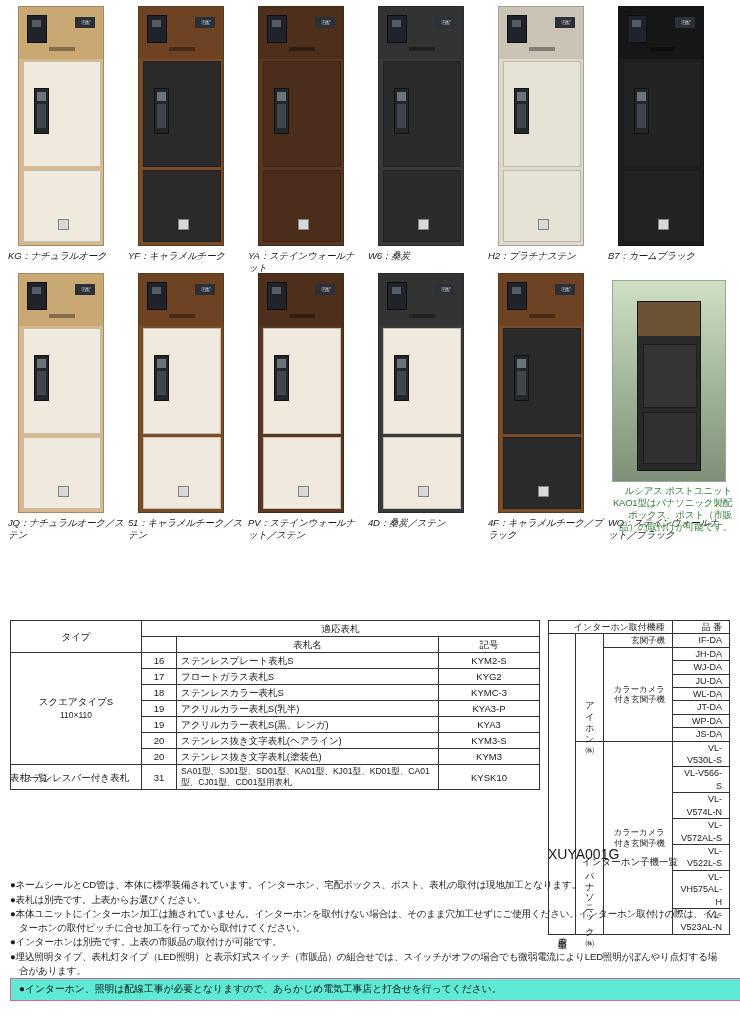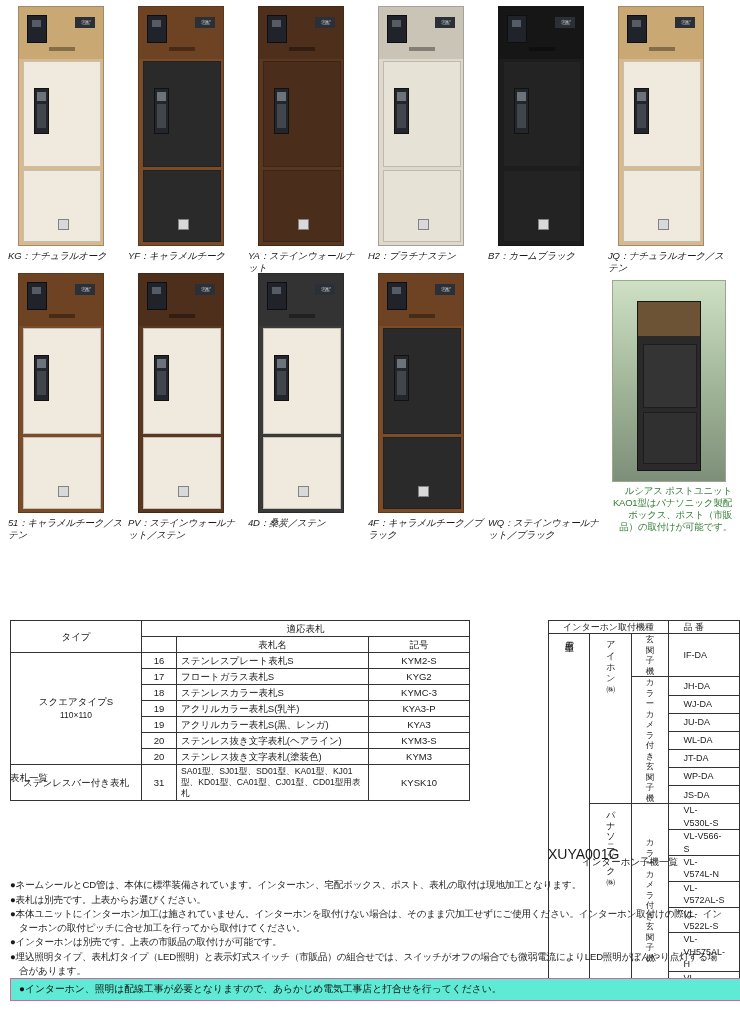--- a/index.html
+++ b/index.html
@@ -41,27 +41,27 @@
   .photo-note{position:absolute;left:612px;top:280px;width:120px;text-align:right;}
   .photo{width:112px;height:200px;position:relative;background:#b9c6ad;overflow:hidden;border:1px solid #9aa893;}
   .photo .sky{position:absolute;inset:0;background:linear-gradient(#cfe0c4,#9fb496 55%,#7e8f79);}
   .photo .post{position:absolute;left:24px;top:20px;width:62px;height:168px;background:#2a2a2a;border:1px solid #151515;}
   .photo .post .top{position:absolute;left:0;top:0;width:100%;height:34px;background:#6d5336;}
   .photo .post .mid{position:absolute;left:5px;top:42px;width:52px;height:62px;background:#343434;border:1px solid #1d1d1d;}
   .photo .post .bot{position:absolute;left:5px;top:110px;width:52px;height:50px;background:#303030;border:1px solid #1d1d1d;}
   .photo-cap{color:#2f7d32;font-size:9.5px;line-height:12px;margin-top:3px;letter-spacing:-0.2px;}
 
   
-  .tbl-left{position:absolute;left:10px;top:620px;width:460px;border-collapse:collapse;font-size:9.5px;}
+  .tbl-left{position:absolute;left:10px;top:620px;width:530px;border-collapse:collapse;font-size:9.5px;}
   .tbl-left td,.tbl-left th{border:1px solid #333;padding:1px 4px;line-height:13px;}
   .tbl-left .c{text-align:center;}
   .tbl-caption{position:absolute;left:10px;top:772px;font-size:9.5px;}
 
   .tbl-right{position:absolute;left:548px;top:620px;width:182px;border-collapse:collapse;font-size:9px;}
-  .tbl-right td,.tbl-right th{border:1px solid #333;padding:0 14px;line-height:12.4px;text-align:left;font-weight:normal;}
+  .tbl-right td,.tbl-right th{border:1px solid #333;padding:0 7px;line-height:12.4px;text-align:right;font-weight:normal;}
   .vert{writing-mode:vertical-rl;text-orientation:upright;letter-spacing:1px;padding:0;}
   .rcode{position:absolute;left:548px;top:846px;font-size:14px;}
   .rcap{position:absolute;left:582px;top:856px;font-size:9.5px;}
 
   
   .notes{position:absolute;left:10px;top:878px;width:716px;font-size:9.6px;line-height:13.6px;}
   .notes p{margin:0 0 1px 0;text-indent:-9px;padding-left:9px;letter-spacing:-0.2px;}
   .warn{position:absolute;left:10px;top:978px;width:740px;border:1px solid #e0609a;background:#5eead4;padding:4px 8px;box-sizing:border-box;font-size:9.8px;color:#111;}
 </style>
 </head>
@@ -116,20 +116,38 @@
         </div>
         <div class="panel-mid" style="background:#4a2e1b">
           <div class="dial"></div>
         </div>
         <div class="panel-bot" style="background:#4a2e1b">
           <div class="knob"></div>
         </div>
       </div>
     </div>
     <div class="cap">YA：ステインウォールナット</div>
+  </div>
+      <div class="cell">
+    <div class="unit">
+      <div class="frame" style="background:#3a3a3a">
+        <div class="panel-top" style="background:#333333">
+          <div class="intercom"></div>
+          <div class="tag">宅配</div>
+          <div class="slot"></div>
+        </div>
+        <div class="panel-mid" style="background:#2b2b2b">
+          <div class="dial"></div>
+        </div>
+        <div class="panel-bot" style="background:#2b2b2b">
+          <div class="knob"></div>
+        </div>
+      </div>
+    </div>
+    <div class="cap">W6：桑炭</div>
   </div>
       <div class="cell">
     <div class="unit">
       <div class="frame" style="background:#ded9cb">
         <div class="panel-top" style="background:#c9c4b6">
           <div class="intercom"></div>
           <div class="tag">宅配</div>
           <div class="slot"></div>
         </div>
         <div class="panel-mid" style="background:#e6e2d6">

